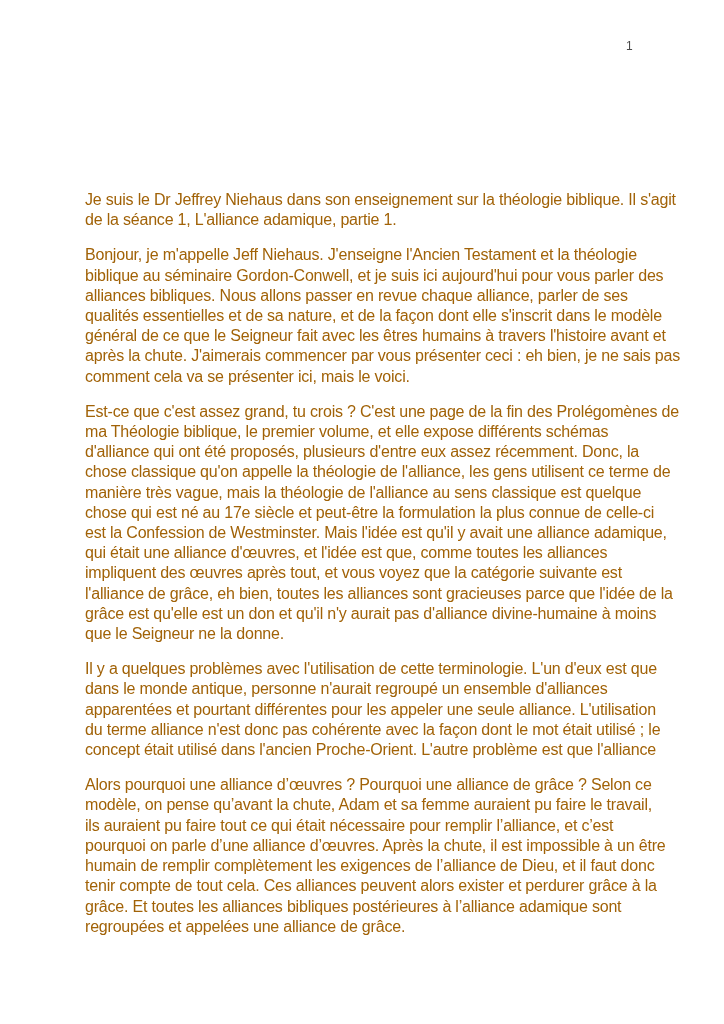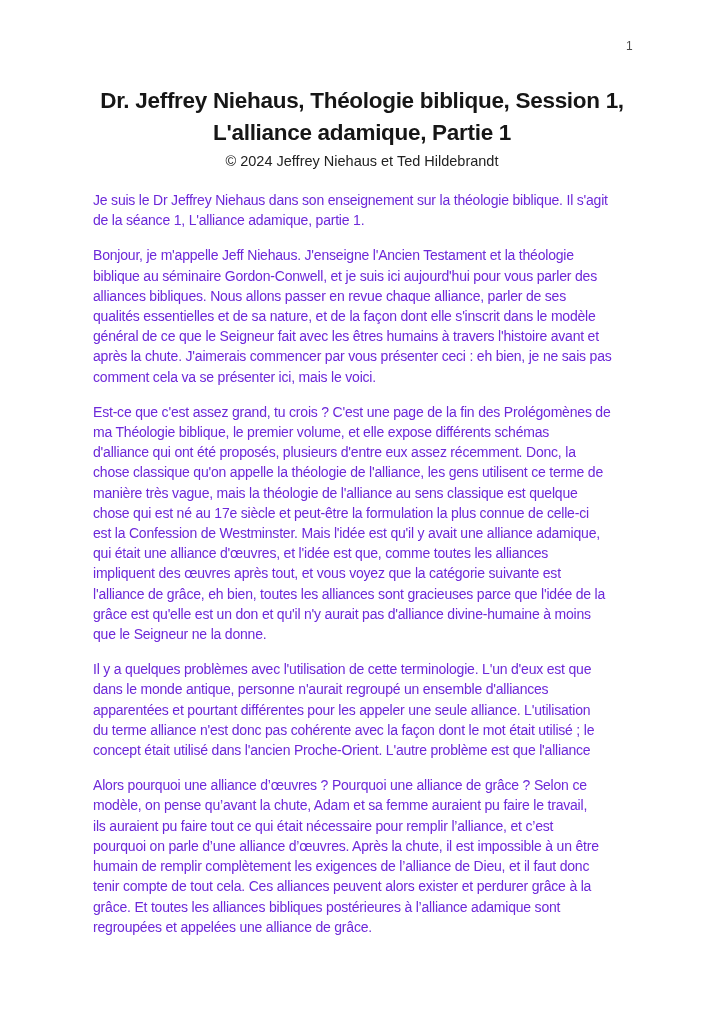--- a/index.html
+++ b/index.html
@@ -46,39 +46,34 @@
     line-height: 18px;
     color: #222222;
   }
   .doc-body {
     position: absolute;
     top: 190px;
     left: 85px;
     width: 610px;
   }
   .para {
-    margin: 0 0 15px 8px;
-    font-size: 14px;
+    margin: 0 0 15px 0;
+    font-size: 16px;
     line-height: 20.2px;
     letter-spacing: -0.2px;
     white-space: pre;
-    color: #6d28d9;
+    color: #a16207;
   }
 </style>
 </head>
 <body>
 
 <div class="page">
   <div class="page-number">1</div>
 
-  <div class="doc-header">
-    <h1 class="doc-title">Dr. Jeffrey Niehaus, Théologie biblique, Session 1,
-L'alliance adamique, Partie 1</h1>
-    <div class="copyright">© 2024 Jeffrey Niehaus et Ted Hildebrandt</div>
-  </div>
 
   <div class="doc-body" id="doc-body">
 
   <p class="para">Je suis le Dr Jeffrey Niehaus dans son enseignement sur la théologie biblique. Il s'agit
 de la séance 1, L'alliance adamique, partie 1.</p>
       <p class="para">Bonjour, je m'appelle Jeff Niehaus. J'enseigne l'Ancien Testament et la théologie
 biblique au séminaire Gordon-Conwell, et je suis ici aujourd'hui pour vous parler des
 alliances bibliques. Nous allons passer en revue chaque alliance, parler de ses
 qualités essentielles et de sa nature, et de la façon dont elle s'inscrit dans le modèle
 général de ce que le Seigneur fait avec les êtres humains à travers l'histoire avant et

